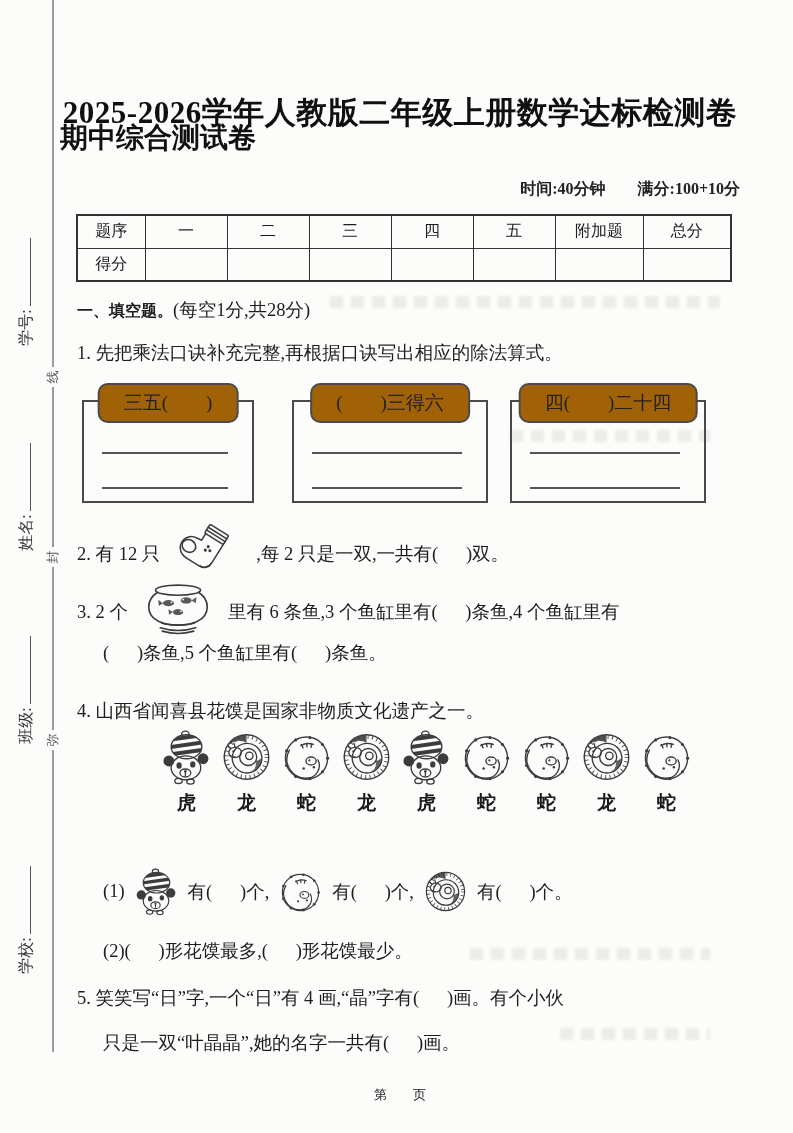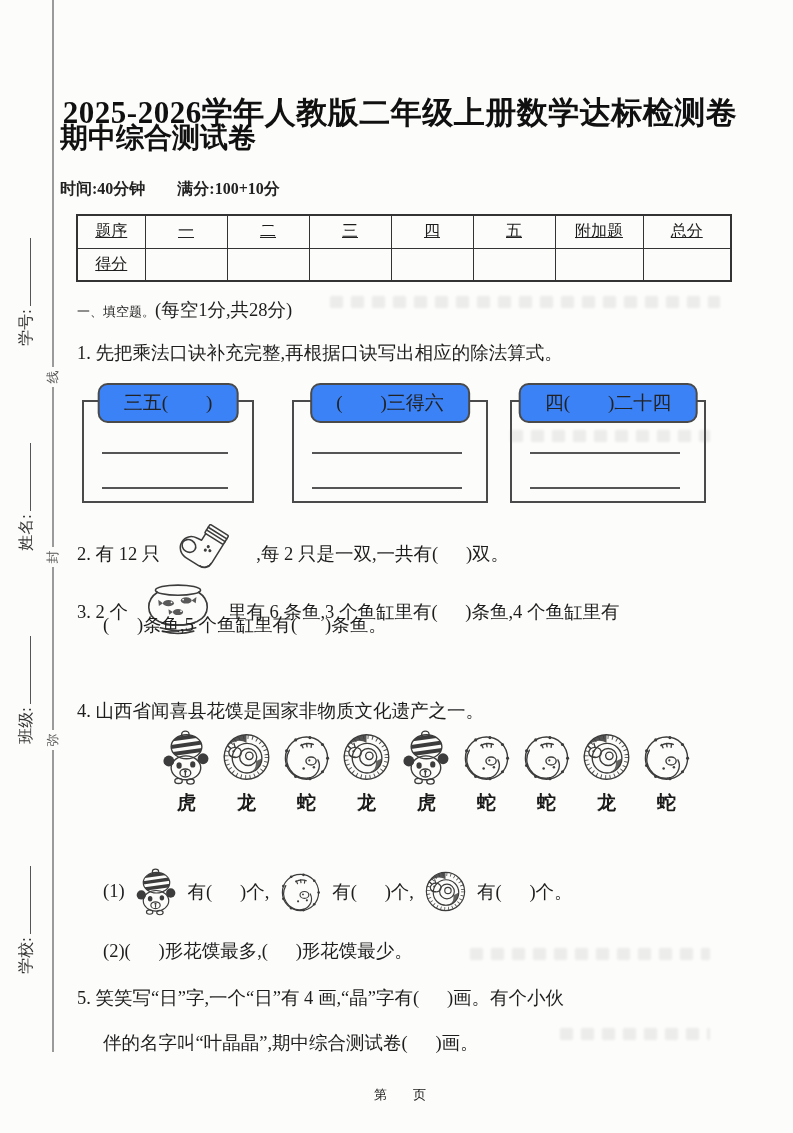--- a/index.html
+++ b/index.html
@@ -16,41 +16,41 @@
   .margin-group { position:absolute; width:170px; height:24px; transform:rotate(-90deg);
                   font-size:16px; color:#333; white-space:nowrap; text-align:center; }
   .fill-line { display:inline-block; width:68px; height:14px;
                border-bottom:1.5px solid #555; margin-left:3px; vertical-align:baseline; }
 
   
   .title1 { position:absolute; left:60px; top:72px; width:680px; text-align:center;
             font-size:31px; font-weight:900; letter-spacing:.5px; color:#101010;margin-top:20px; }
   .title2 { position:absolute; left:60px; top:119px; width:680px; 
             font-size:28px; font-weight:900; color:#101010; }
-  .info   { position:absolute; left:60px; top:179px; width:680px; text-align:left;
+  .info   { position:absolute; left:60px; top:179px; width:680px; text-align:right;
             font-size:16px; font-weight:600; white-space:pre; }
 
   
   table.score { position:absolute; left:76px; top:214px; width:654px;
                 border-collapse:collapse; table-layout:fixed; }
   table.score td { border:1.5px solid #333; height:33px; text-align:center;
                    font-size:16px; color:#1c1c1c; }
-  table.score { border:2.5px solid #333;text-decoration:underline; }
+  table.score { border:2.5px solid #333; }
   td.c0 { width:68px; } td.cn { width:82px; } td.cw { width:88px; }
 
   
   .txt { position:absolute; font-size:18.5px; color:#1d1d1d; white-space:pre; }
-  .sec-bold { font-weight:400; font-size:13px; }
+  .sec-bold { font-weight:700; font-size:16px; }
   .flexline { position:absolute; display:flex; align-items:center; gap:12px;
               font-size:18.5px; color:#1d1d1d; white-space:pre; }
 
   
   .kbox { position:absolute; top:400px; height:103px; border:2px solid #4a4a4a; }
   .kbox .tab { position:absolute; top:-19px; left:50%; transform:translateX(-50%);
-               background:#3b82f6; border:2px solid #4a4a4a; border-radius:10px;
+               background:#a16207; border:2px solid #4a4a4a; border-radius:10px;
                padding:5px 24px; font-size:19px; white-space:pre; z-index:2; }
   .wline { position:absolute; left:18px; right:24px; border-bottom:2px solid #555; }
 
   
   .huamo-row  { position:absolute; left:158px; top:727px; display:flex; gap:3px; }
   .huamo-row svg { width:57px; height:60px; }
   .label-row  { position:absolute; left:158px; top:790px; display:flex; }
   .label-row span { width:57px; margin-right:3px; text-align:center;
                     font-size:19px; font-weight:600; color:#1a1a1a; }
   .inline-huamo { width:49px; height:51px; }
@@ -242,21 +242,21 @@
     <span>,每 2 只是一双,一共有(      )双。</span>
   </div>
 
   <div class="flexline" style="left:77px; top:582px">
     <span>3. 2 个</span>
     <svg width="76" height="58" viewBox="0 0 110 85">
         <use href="#sym-fishbowl"></use>
       </svg>
     <span>里有 6 条鱼,3 个鱼缸里有(      )条鱼,4 个鱼缸里有</span>
   </div>
-  <div class="txt" style="left:103px; top:612px">(      )条鱼,5 个鱼缸里有(      )条鱼。</div>
+  <div class="txt" style="left:103px; top:640px">(      )条鱼,5 个鱼缸里有(      )条鱼。</div>
 
   <div class="txt" style="left:77px; top:698px">4. 山西省闻喜县花馍是国家非物质文化遗产之一。</div>
 
   <div class="huamo-row">
     <svg viewBox="0 0 100 100">
         <use href="#sym-tiger"></use>
       </svg>
     <svg viewBox="0 0 100 100">
         <use href="#sym-dragon"></use>
       </svg>
@@ -307,21 +307,21 @@
     <span>有(      )个,</span>
     <svg class="inline-huamo" viewBox="0 0 100 100">
         <use href="#sym-dragon"></use>
       </svg>
     <span>有(      )个。</span>
   </div>
 
   <div class="txt" style="left:103px; top:938px">(2)(      )形花馍最多,(      )形花馍最少。</div>
 
   <div class="txt" style="left:77px; top:985px">5. 笑笑写“日”字,一个“日”有 4 画,“晶”字有(      )画。有个小伙</div>
-  <div class="txt" style="left:103px; top:1030px">伴的名字叫“叶晶晶”,期中综合测试卷(      )画。</div>
+  <div class="txt" style="left:103px; top:1030px">只是一双“叶晶晶”,她的名字一共有(      )画。</div>
 
   <div class="footer">第　　页</div>
 
   <div class="smudge" style="left:330px; top:296px; width:390px"></div>
   <div class="smudge" style="left:510px; top:430px; width:200px"></div>
   <div class="smudge" style="left:470px; top:948px; width:240px"></div>
   <div class="smudge" style="left:560px; top:1028px; width:150px"></div>
 
 </div>
 

